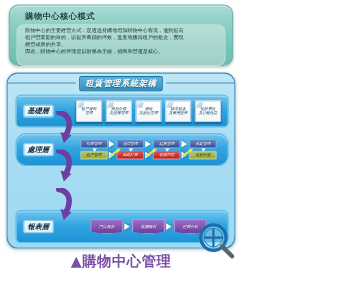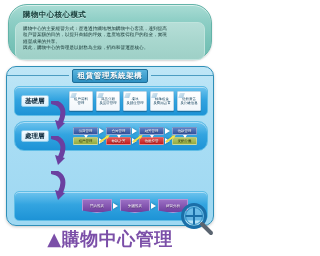--- a/index.html
+++ b/index.html
@@ -16,21 +16,21 @@
   }
 
   
   .concept-panel {
     position: absolute;
     left: 8px;
     top: 4px;
     width: 204px;
     height: 56px;
     box-sizing: border-box;
-    border-radius: 19px;
+    border-radius: 9px;
     background:
       linear-gradient(180deg, #a9dcd4 0%, #8fcfc6 28%, #7cc5ba 62%, #6dbcb1 100%);
     border: 1px solid #63b3a8;
     box-shadow: inset 0 1px 0 rgba(255,255,255,.55), 0 1px 2px rgba(0,0,0,.18);
     padding: 4px 6px 5px 6px;
   }
   .concept-title {
     font-size: 7.5px;
     font-weight: bold;
     color: #17403c;
@@ -65,20 +65,21 @@
     left: 6px;
     top: 66px;
     width: 208px;
     height: 160px;
     box-sizing: border-box;
     border-radius: 10px;
     background: linear-gradient(180deg, #bfe6f6 0%, #a9ddf4 40%, #9ed8f2 100%);
     border: 1px solid #2e8fb8;
     box-shadow: 0 1px 3px rgba(0,0,0,.22);
     overflow: hidden;
+    font-style: italic;
   }
 
   .arch-title-wrap {
     position: absolute;
     left: 0;
     top: 2px;
     width: 100%;
     height: 13px;
     display: flex;
     align-items: center;
@@ -336,21 +337,21 @@
     height: 34px;
   }
 
   
   .caption {
     position: absolute;
     left: 0;
     top: 230px;
     width: 220px;
     text-align: center;
-    font-size: 18px;
+    font-size: 13px;
     line-height: 17px;
     font-weight: bold;
     color: #7b4fa8;
     letter-spacing: .5px;
     white-space: nowrap;
   }
 </style>
 </head>
 <body>
 
@@ -432,20 +433,21 @@
 
         <div class="diag-arrow" style="left:27px; top:14px;"></div>
         <div class="diag-arrow" style="left:60px; top:14px;"></div>
         <div class="diag-arrow" style="left:93px; top:14px;"></div>
       </div>
     </div>
   </div>
 
 
   <div class="layer l4">
+    <div class="layer-label">報表層</div>
     <div class="layer-content">
       <div class="rep-row">
         <div class="rep-box">門店報表</div>
         <div class="arrow-w"></div>
         <div class="rep-box">集團報表</div>
         <div class="arrow-w"></div>
         <div class="rep-box">經營分析</div>
       </div>
     </div>
   </div>

